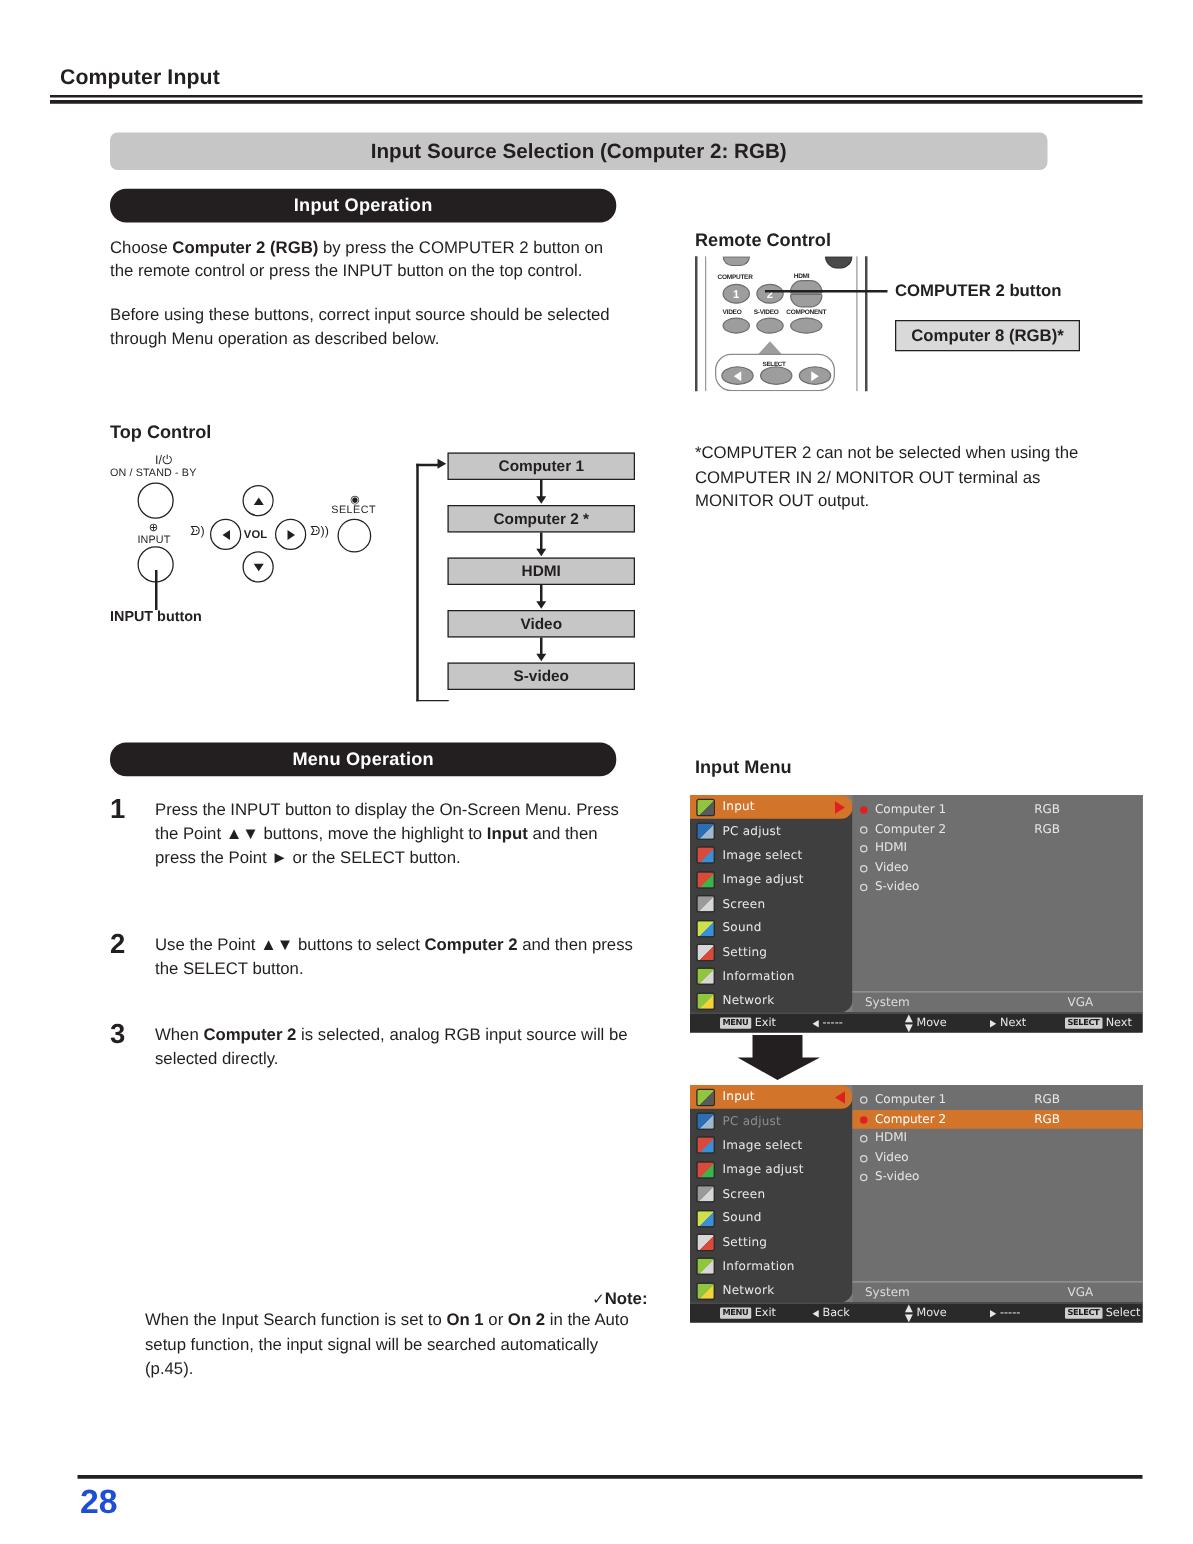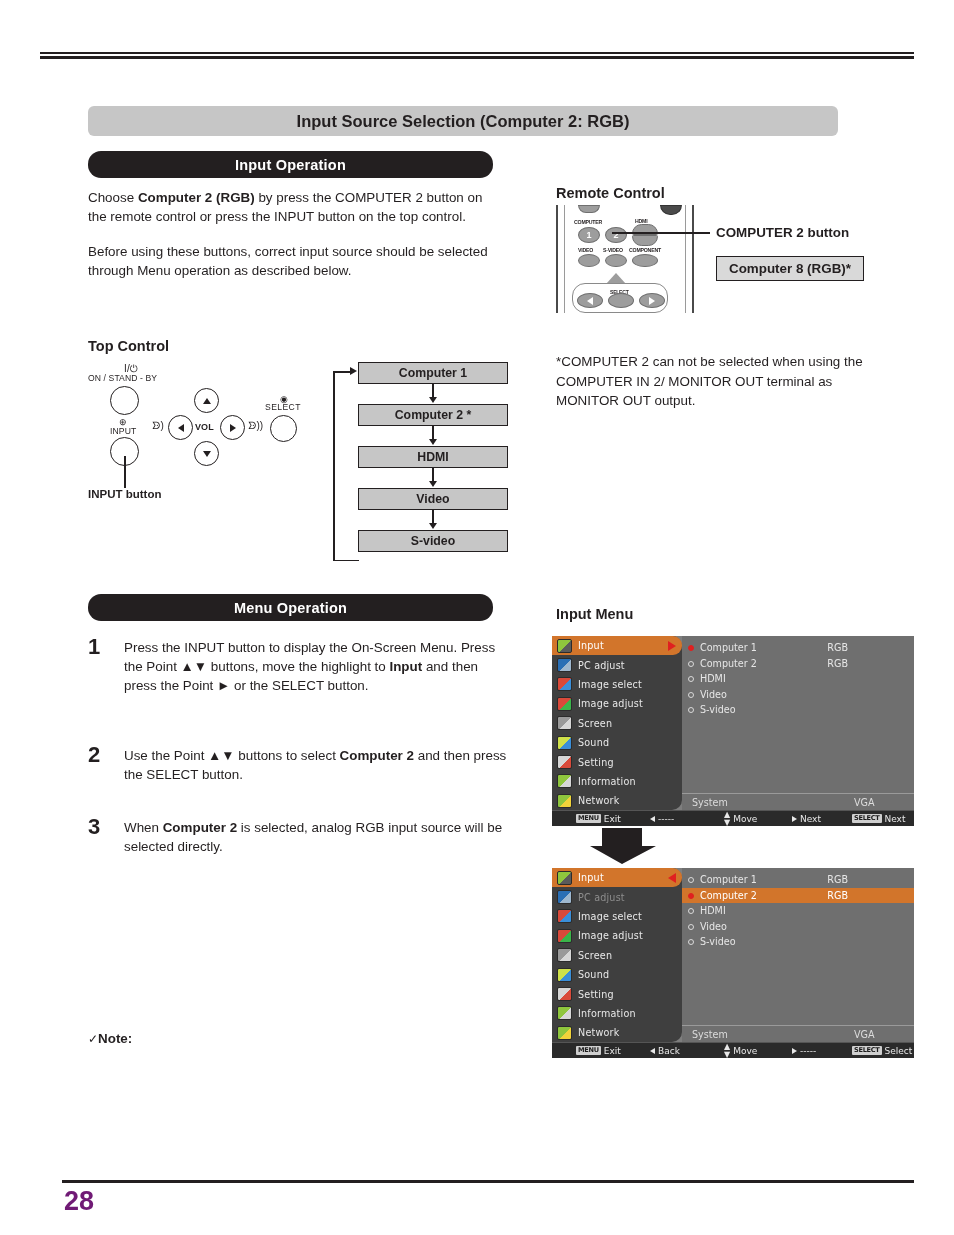--- a/index.html
+++ b/index.html
@@ -189,21 +189,21 @@
   .step .num {
     position:absolute; left:0; top:-4px; font-size:22px; font-weight:bold; color:#231f20;
   }
   .step .txt { margin-left:36px; font-size:13.4px; line-height:19px; }
   #step1 { top:638px; }
   #step2 { top:746px; }
   #step3 { top:818px; }
 
   
   #note-block { position:absolute; left:88px; top:1031px; width:430px; }
-  #note-title { font-size:13.4px; font-weight:bold; }
+  #note-title { font-size:13.4px; font-weight:bold;text-align:right; }
   #note-title .check { font-weight:normal; font-size:12px; }
   #note-body { margin-left:28px; font-size:13.4px; line-height:19.5px; }
 
   
   .osd {
     position:absolute; width:362px; background:#1c1c1c;
     font-family:"DejaVu Sans", sans-serif;
   }
   #osd1 { left:552px; top:636px; }
   #osd2 { left:552px; top:868px; }
@@ -257,26 +257,27 @@
     padding:0 2px; border-radius:1px; line-height:9px; letter-spacing:-.3px;
   }
   .sm-tri-l { width:0;height:0;border-top:3.5px solid transparent;border-bottom:3.5px solid transparent;border-right:5px solid #e8e8e8; }
   .sm-tri-r { width:0;height:0;border-top:3.5px solid transparent;border-bottom:3.5px solid transparent;border-left:5px solid #e8e8e8; }
   .sm-ud { display:inline-block; line-height:8px; font-size:8px; }
 
   #osd-down-arrow { position:absolute; left:590px; top:828px; width:70px; height:36px; }
 
   
   #footer-rule { position:absolute; left:62px; top:1180px; width:852px; height:3px; background:#231f20; }
-  #page-number { position:absolute; left:64px; top:1186px; font-size:27px; font-weight:bold; color:#701a75;text-align:center; }
+  #page-number { position:absolute; left:64px; top:1186px; font-size:27px; font-weight:bold; color:#1d4ed8;text-align:center; }
 </style>
 </head>
 <body>
 
 <div id="page-header">
+  <div class="chapter">Computer Input</div>
   <div class="rule-thin"></div>
   <div class="rule-thick"></div>
 </div>
 
 <div id="section-banner">Input Source Selection (Computer 2: RGB)</div>
 
 <div class="pill" id="pill-direct">Input Operation</div>
 
 <p class="body-text" id="intro-p1">
   <span>Choose </span><b>Computer 2 (RGB)</b><span> by press the COMPUTER 2 button on the remote control or press the INPUT button on the top control.</span>
@@ -385,20 +386,21 @@
 </div>
 <div class="step" id="step3">
   <div class="num">3</div>
   <div class="txt"><span>When </span><b>Computer 2</b><span> is selected, analog RGB input source will be selected directly.</span></div>
 </div>
 
 <div id="note-block">
   <div id="note-title">
     <span class="check">✓</span><span>Note:</span>
   </div>
+  <div id="note-body"><span>When the Input Search function is set to </span><b>On 1</b><span> or </span><b>On 2</b><span> in the Auto setup function, the input signal will be searched automatically (p.45).</span></div>
 </div>
 
 <div class="sub-head" id="input-menu-label">Input Menu</div>
 
 <div class="osd" id="osd1">
   <div class="osd-body">
     <div class="osd-side">
         <div class="osd-side-row active">
           <span class="osd-ico" style="background: linear-gradient(135deg, rgb(143, 198, 61) 0px, rgb(143, 198, 61) 55%, rgb(90, 90, 90) 55%, rgb(90, 90, 90) 100%); border: 1px solid rgb(43, 43, 43);"></span>
           <span>Input</span>

